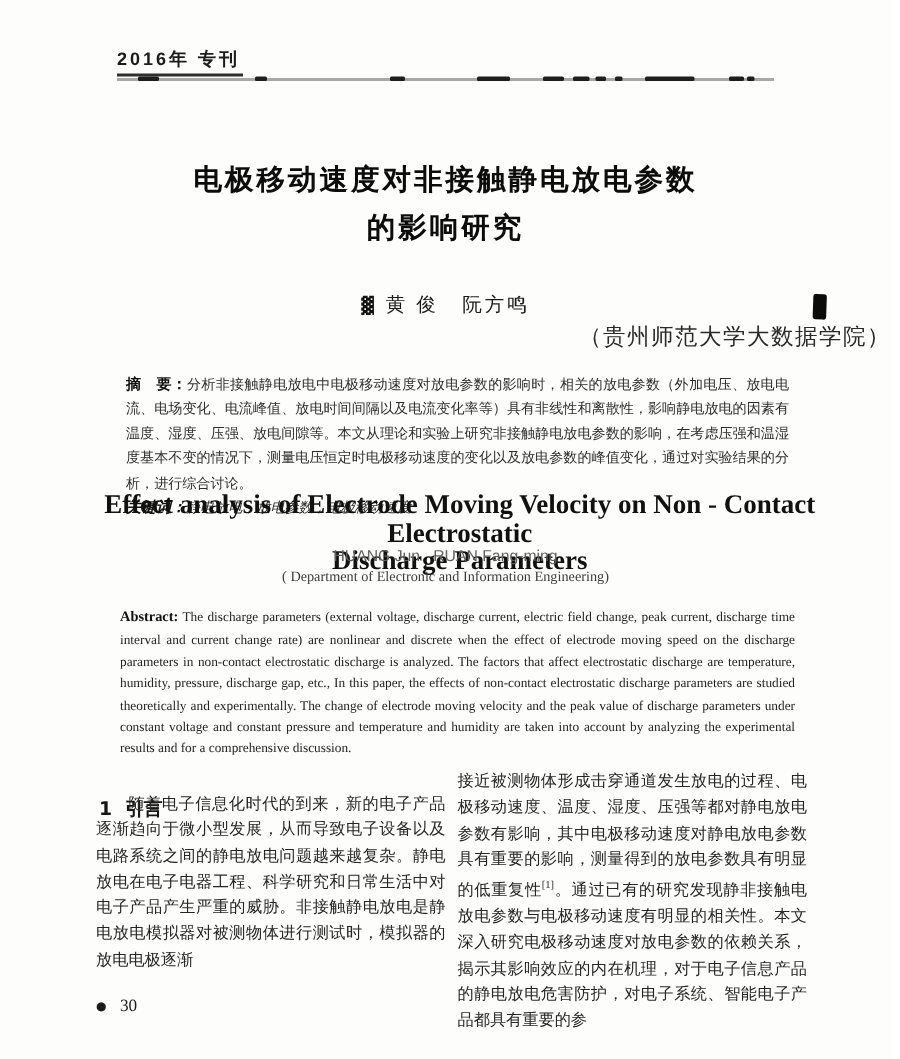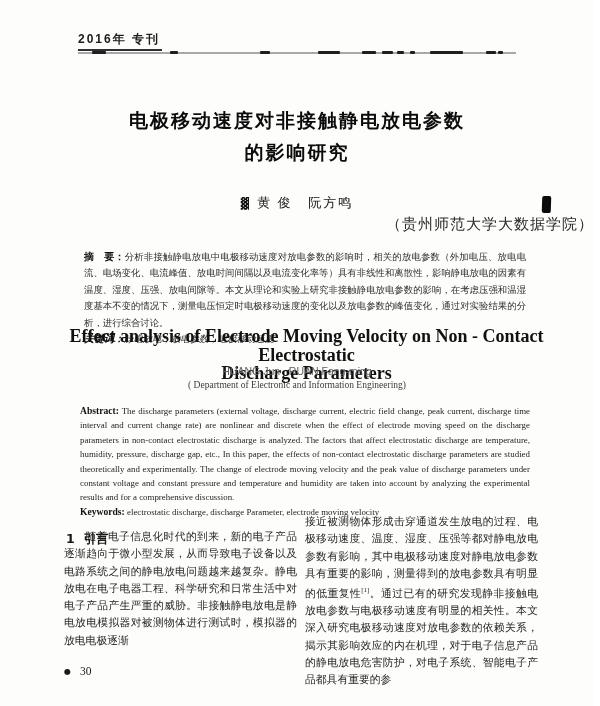--- a/index.html
+++ b/index.html
@@ -93,21 +93,20 @@
   <div class="title-en">
     <div>Effect analysis of Electrode Moving Velocity on Non - Contact Electrostatic</div>
     <div>Discharge Parameters</div>
   </div>
 
   <div class="authors-en">HUANG Jun   RUAN Fang-ming</div>
   <div class="affil-en">( Department of Electronic and Information Engineering)</div>
 
   <div class="abs-en">
     <p class="abs-p"><span class="lab">Abstract:</span> <span>The discharge parameters (external voltage, discharge current, electric field change, peak current, discharge time interval and current change rate) are nonlinear and discrete when the effect of electrode moving speed on the discharge parameters in non-contact electrostatic discharge is analyzed. The factors that affect electrostatic discharge are temperature, humidity, pressure, discharge gap, etc., In this paper, the effects of non-contact electrostatic discharge parameters are studied theoretically and experimentally. The change of electrode moving velocity and the peak value of discharge parameters under constant voltage and constant pressure and temperature and humidity are taken into account by analyzing the experimental results and for a comprehensive discussion.</span></p>
-    <p class="kw-en"><span class="lab">Keywords:</span> <span>electrostatic discharge, discharge Parameter, electrode moving velocity</span></p>
   </div>
 
   <div class="sec-head">1  引言</div>
 
   <div class="col col-left">随着电子信息化时代的到来，新的电子产品逐渐趋向于微小型发展，从而导致电子设备以及电路系统之间的静电放电问题越来越复杂。静电放电在电子电器工程、科学研究和日常生活中对电子产品产生严重的威胁。非接触静电放电是静电放电模拟器对被测物体进行测试时，模拟器的放电电极逐渐</div>
 
   <div class="col col-right"><span>接近被测物体形成击穿通道发生放电的过程、电极移动速度、温度、湿度、压强等都对静电放电参数有影响，其中电极移动速度对静电放电参数具有重要的影响，测量得到的放电参数具有明显的低重复性</span><sup>[1]</sup><span>。通过已有的研究发现静非接触电放电参数与电极移动速度有明显的相关性。本文深入研究电极移动速度对放电参数的依赖关系，揭示其影响效应的内在机理，对于电子信息产品的静电放电危害防护，对电子系统、智能电子产品都具有重要的参</span></div>
 
   <div class="footer"><span class="bullet">●</span><span>30</span></div>
 

